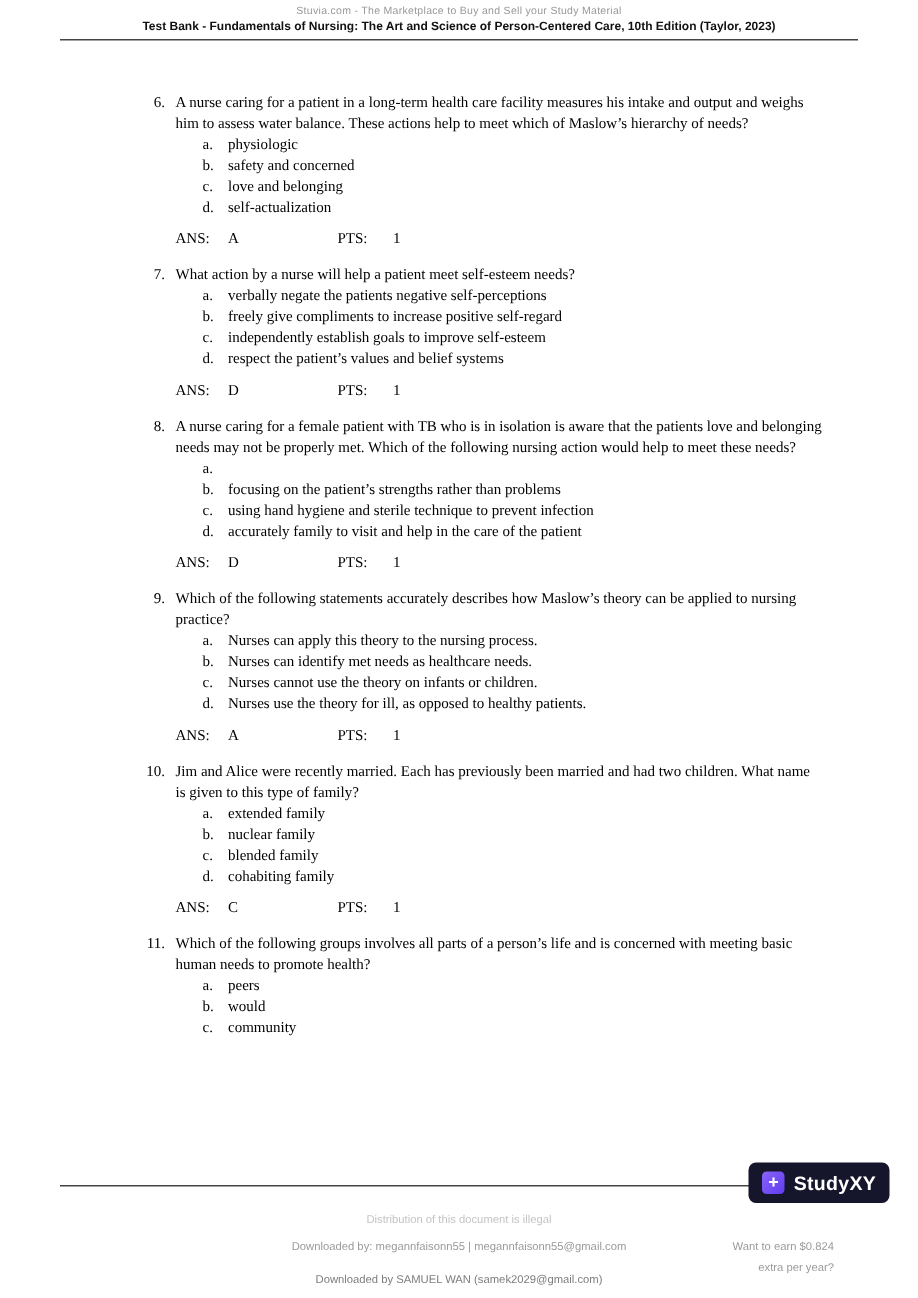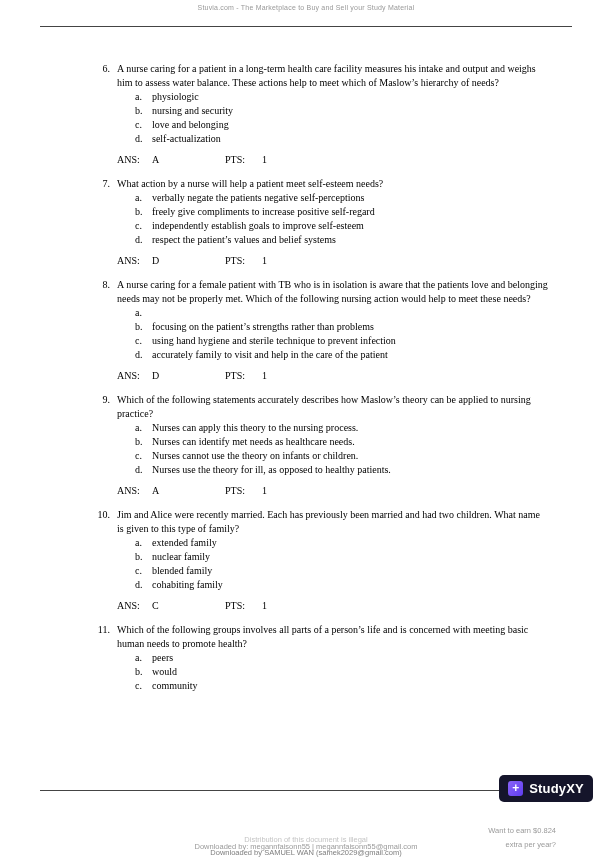--- a/index.html
+++ b/index.html
@@ -99,35 +99,34 @@
     letter-spacing: 0.2px;
   }
 
   .footer-line1 {
     position: absolute;
     top: 826px; left: 0; width: 100%;
     text-align: center;
     font-family: "Liberation Sans", sans-serif;
     font-size: 7.5px;
     color: #9a9a9a;
-    margin-top: 16px;
   }
   .footer-earn1 {
     position: absolute;
     top: 826px; right: 56px;
     font-family: "Liberation Sans", sans-serif;
     font-size: 7.5px;
     color: #9a9a9a;
     text-align: right;
     background: #ffffff;
     padding-left: 6px;
   }
   .footer-distribution {
     position: absolute;
-    top: 835px; left: 0; width: 100%;
+    top: 808px; left: 0; width: 100%;
     text-align: center;
     font-family: "Liberation Sans", sans-serif;
     font-size: 7.5px;
     color: #c4c4c4;
   }
   .footer-earn2 {
     position: absolute;
     top: 840px; right: 56px;
     font-family: "Liberation Sans", sans-serif;
     font-size: 7.5px;
@@ -144,35 +143,36 @@
     font-size: 7.5px;
     color: #7d7d7d;
   }
 </style>
 </head>
 <body>
 
 <div class="page">
 
   <div class="top-watermark">Stuvia.com - The Marketplace to Buy and Sell your Study Material</div>
+  <div class="doc-title">Test Bank - Fundamentals of Nursing: The Art and Science of Person-Centered Care, 10th Edition (Taylor, 2023)</div>
   <div class="header-rule"></div>
 
   <div class="content">
       <div class="question">
         <div class="q-row">
           <span class="q-num">6.</span>
           <div class="q-body">
             <div class="q-text">A nurse caring for a patient in a long-term health care facility measures his intake and output and weighs him to assess water balance. These actions help to meet which of Maslow’s hierarchy of needs?</div>
             <div class="opt">
               <span class="opt-letter">a.</span>
               <span class="opt-text">physiologic</span>
             </div>
             <div class="opt">
               <span class="opt-letter">b.</span>
-              <span class="opt-text">nursing and security</span>
+              <span class="opt-text">safety and concerned</span>
             </div>
             <div class="opt">
               <span class="opt-letter">c.</span>
               <span class="opt-text">love and belonging</span>
             </div>
             <div class="opt">
               <span class="opt-letter">d.</span>
               <span class="opt-text">self-actualization</span>
             </div>
             <div class="q-ans">

